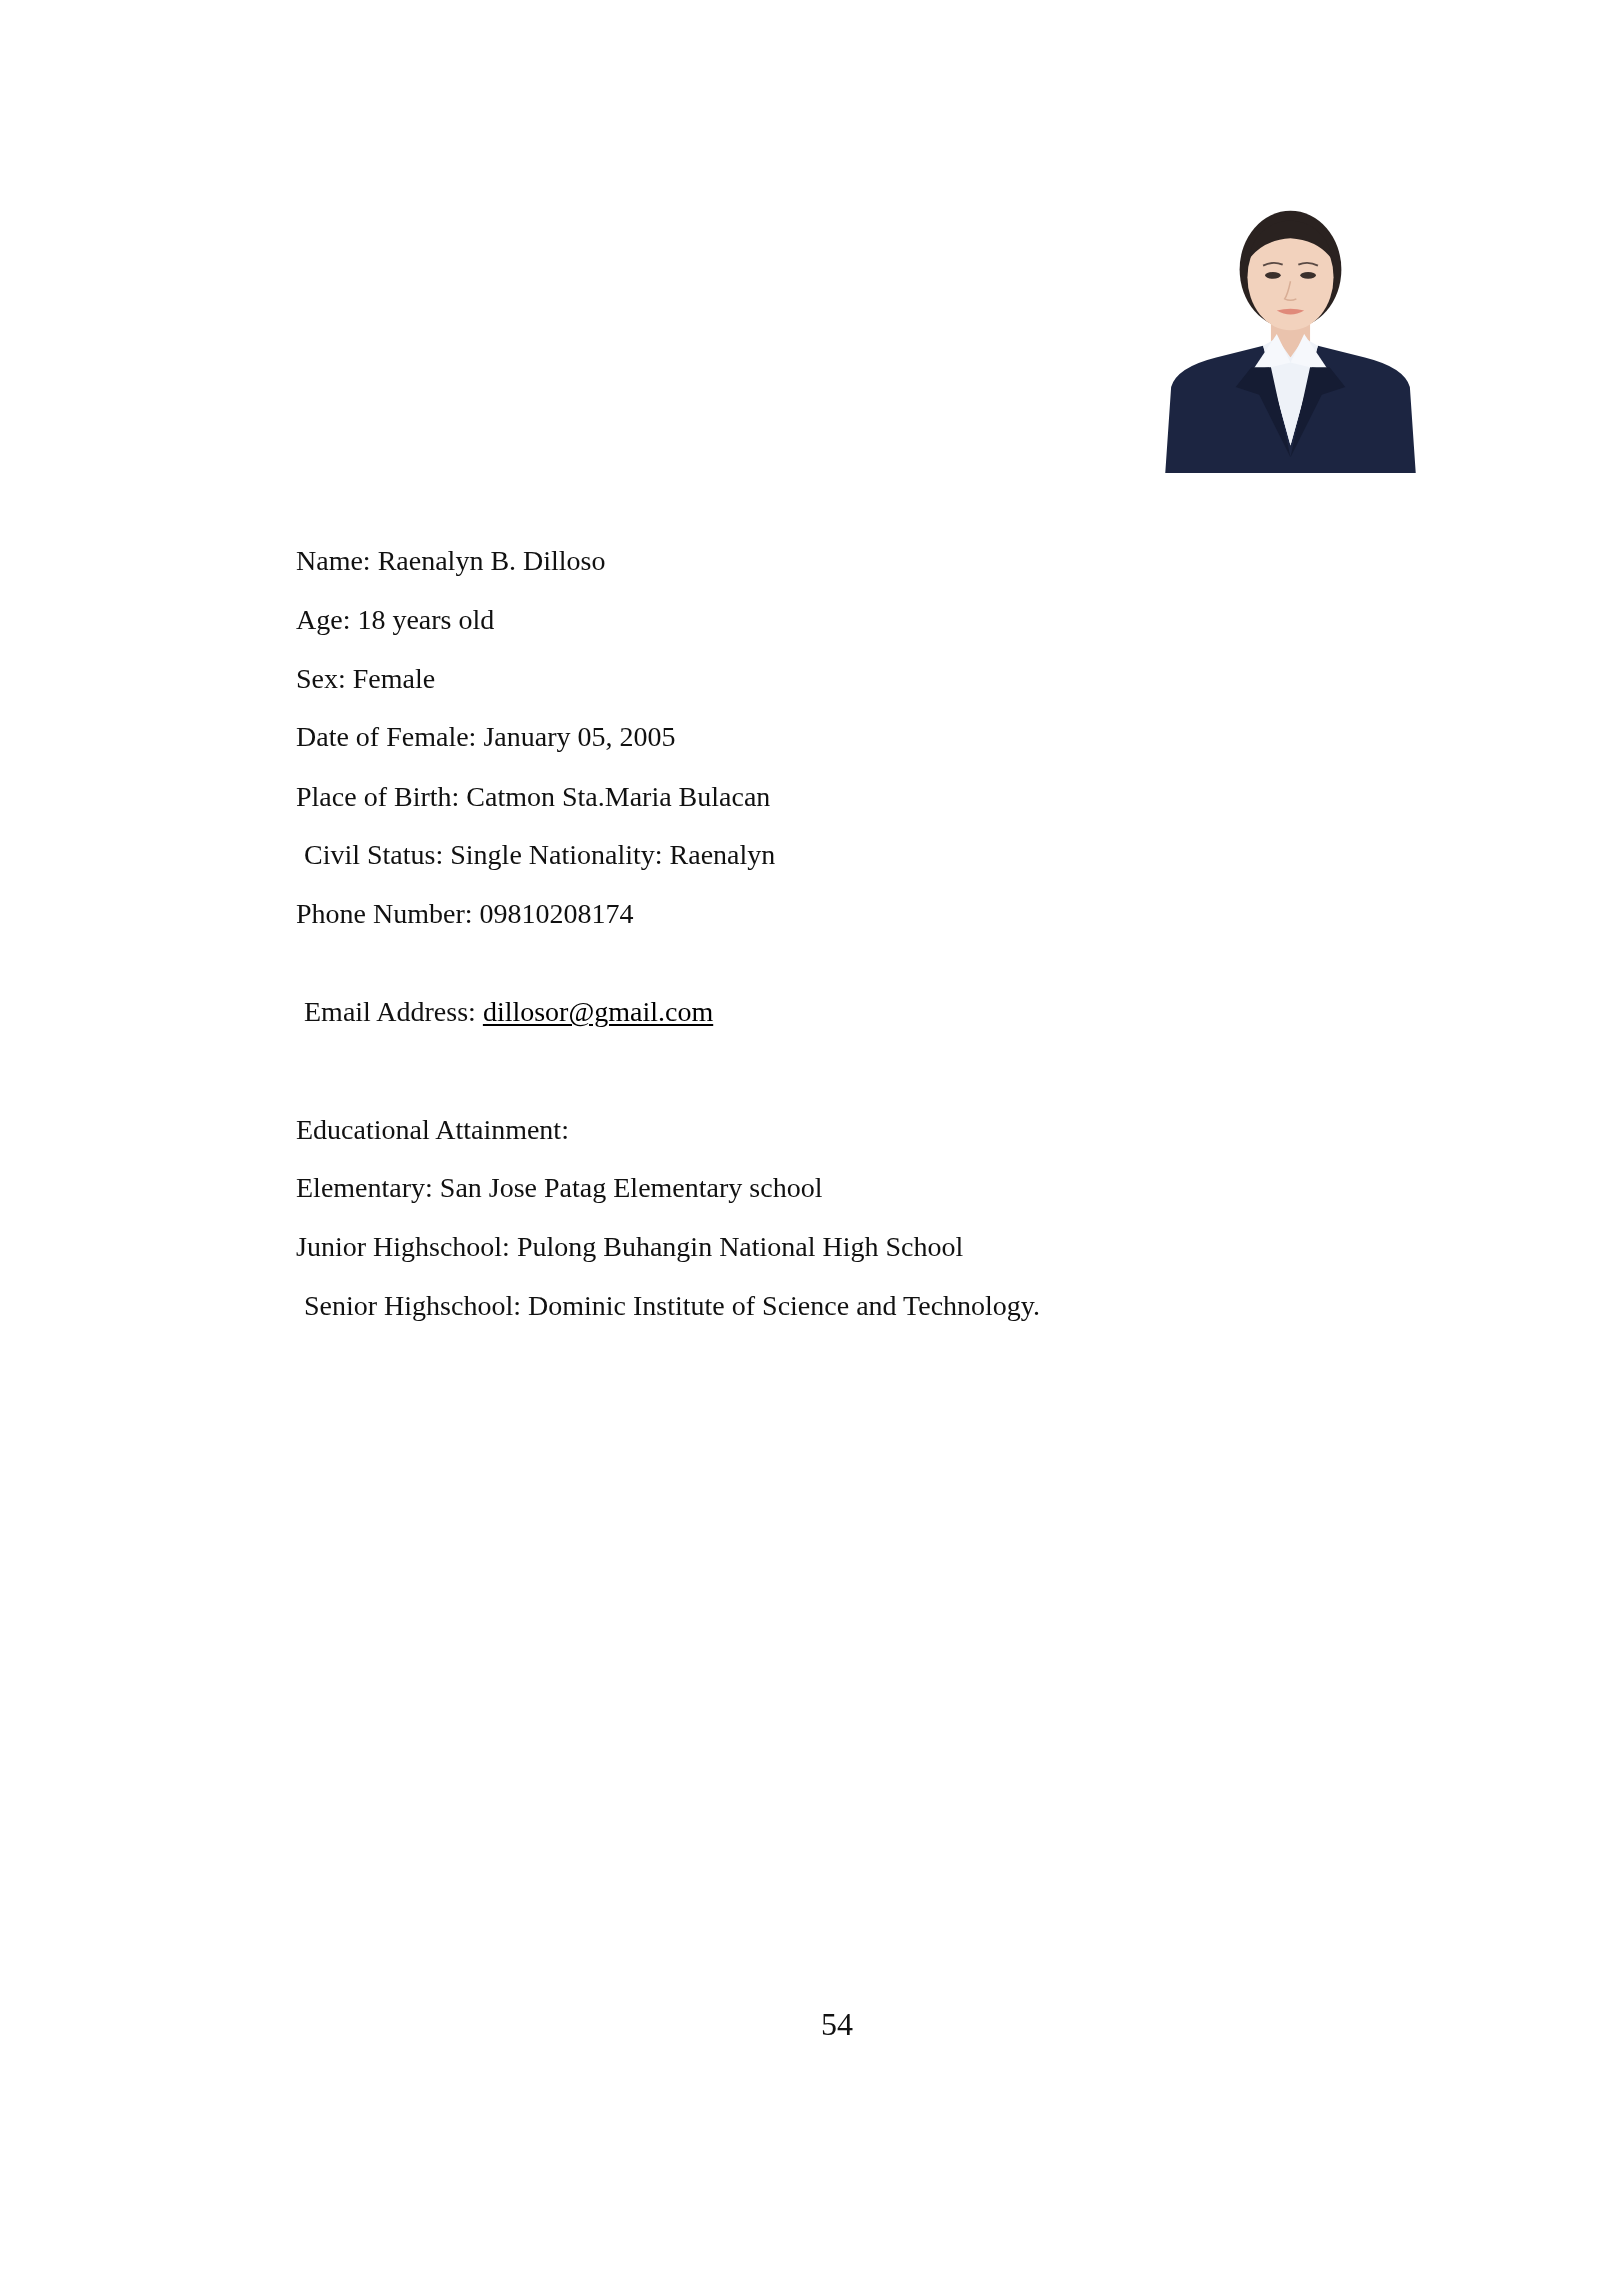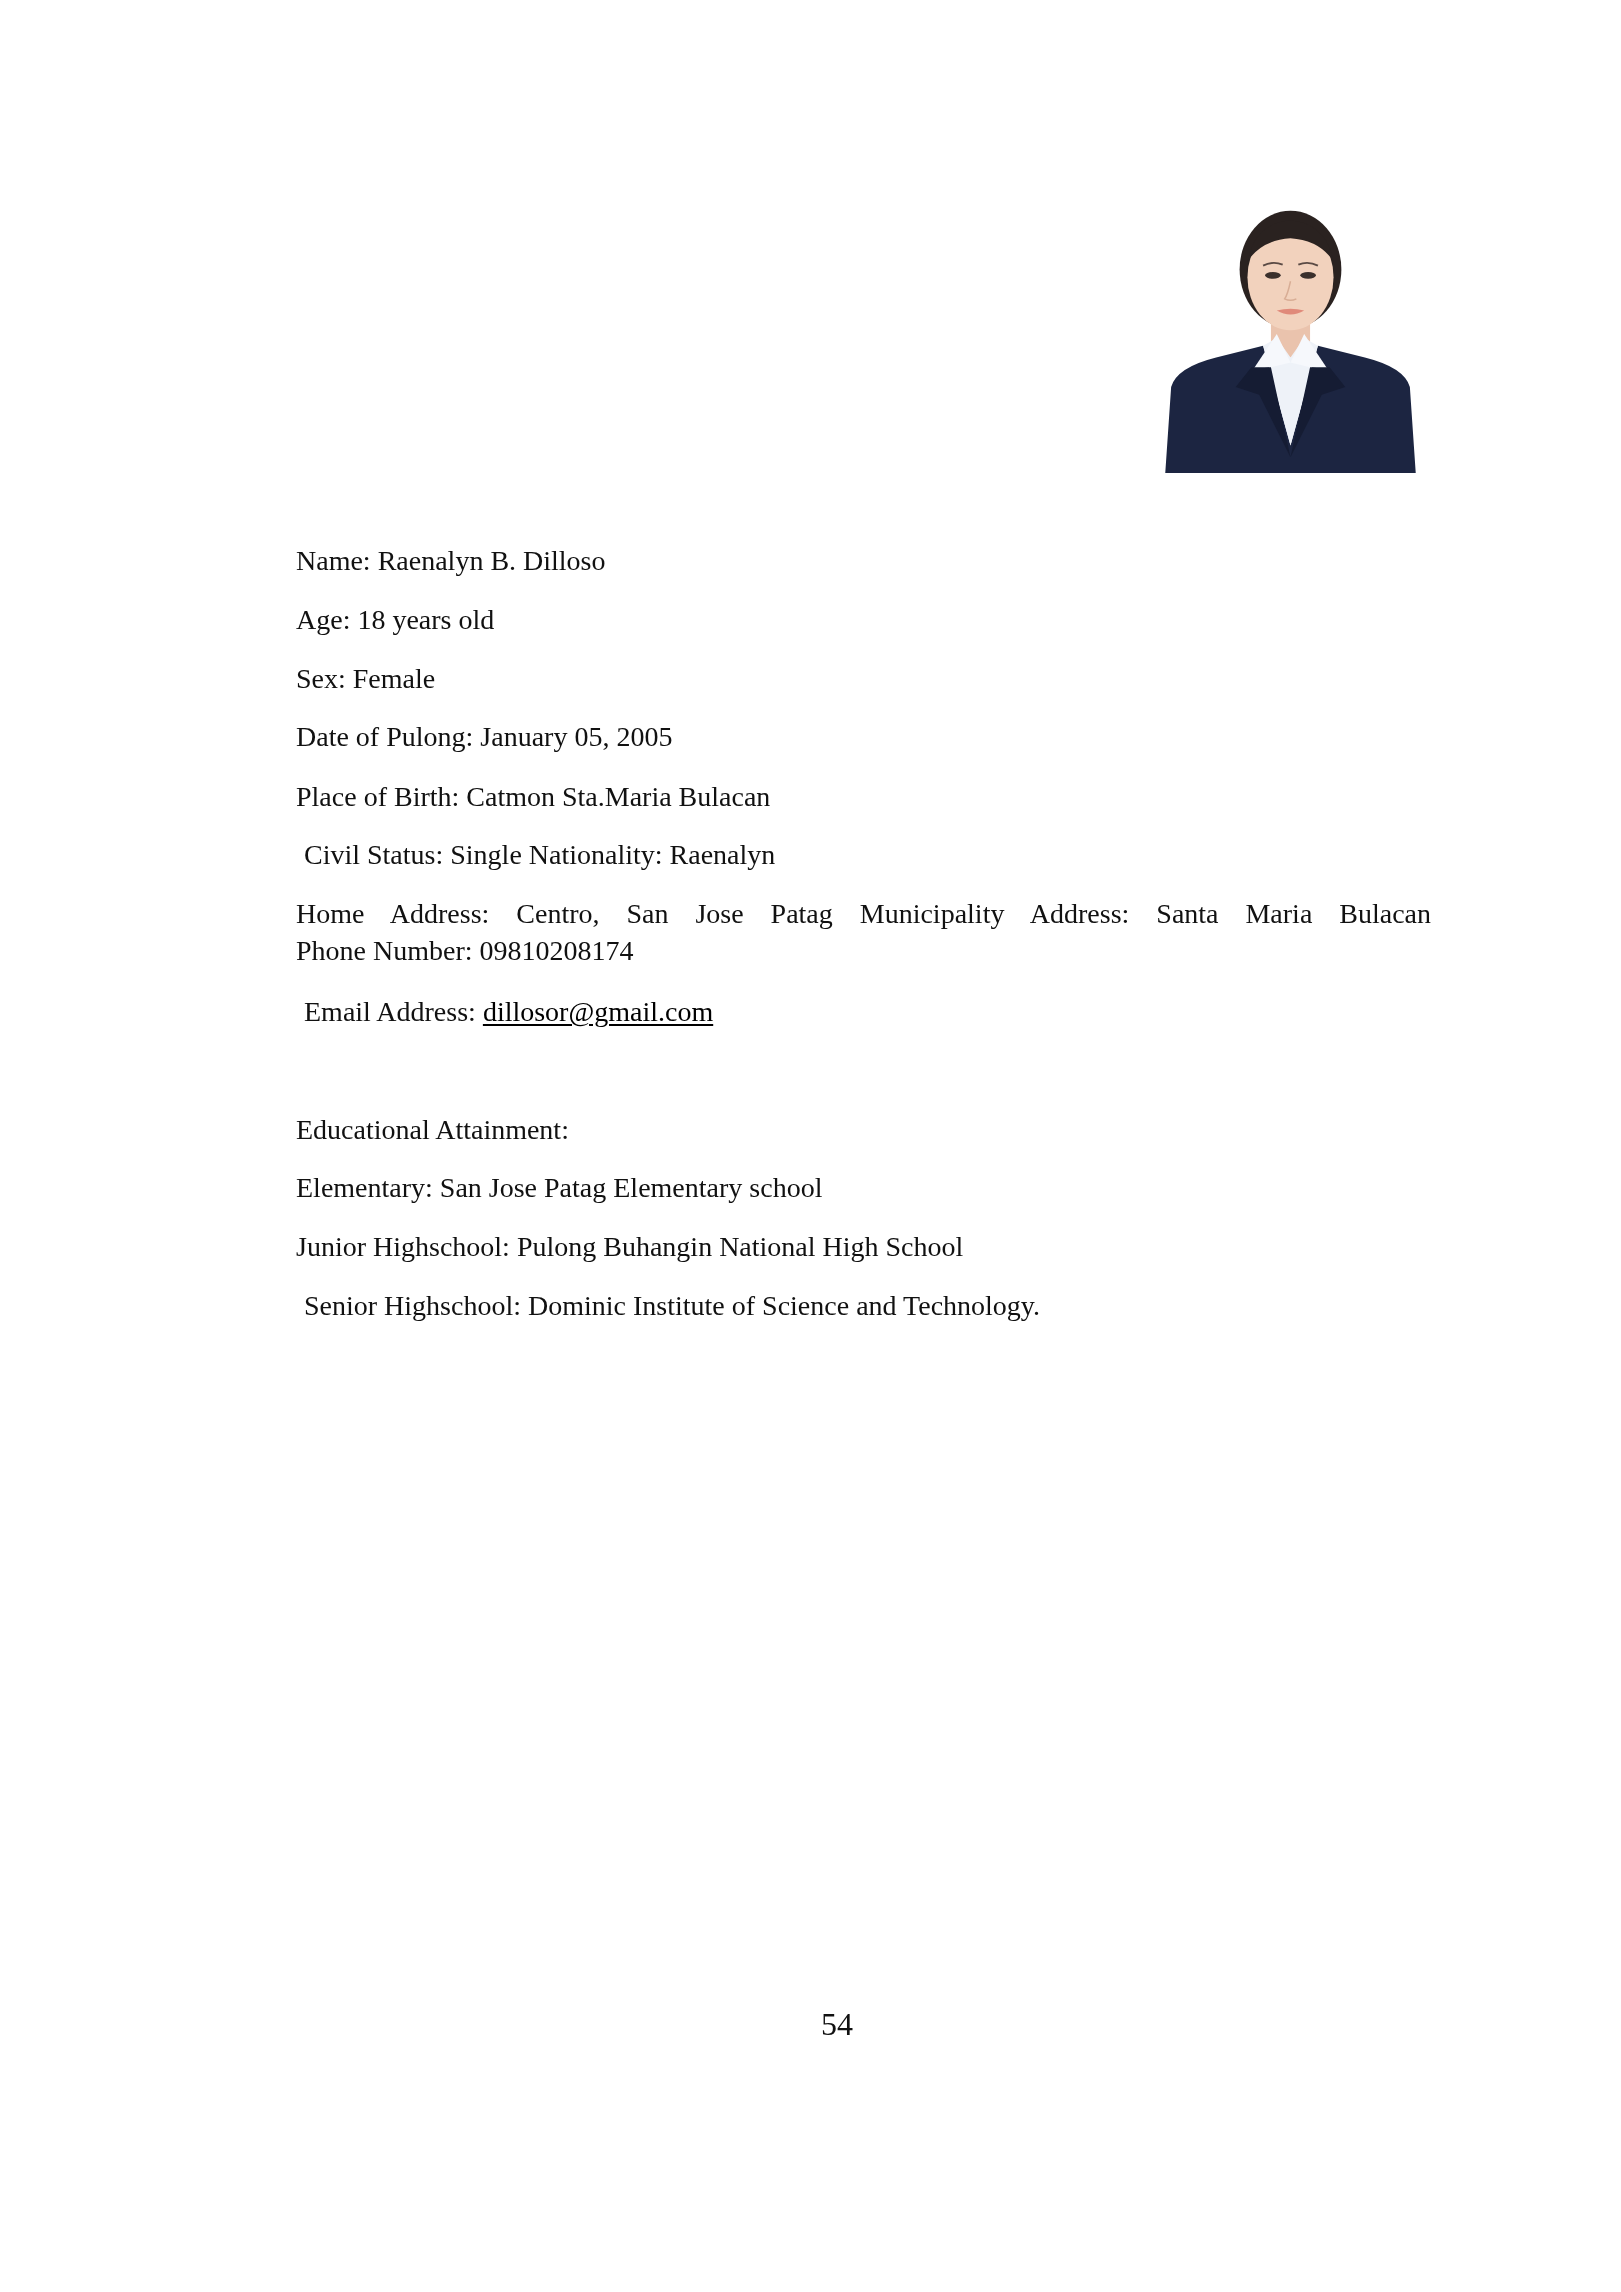--- a/index.html
+++ b/index.html
@@ -104,43 +104,37 @@
   <span>Age:</span>
   <span>18 years old</span>
 </div>
 
 <div class="line" style="top:660px;">
   <span>Sex:</span>
   <span>Female</span>
 </div>
 
 <div class="line" style="top:718px;">
-  <span>Date of Pulong:</span>
+  <span>Date of Female:</span>
   <span>January 05, 2005</span>
 </div>
 
 <div class="line" style="top:778px;">
   <span>Place of Birth:</span>
   <span>Catmon Sta.Maria Bulacan</span>
 </div>
 
 <div class="line indent" style="top:836px;">
   <span>Civil Status:</span>
   <span>Single</span>
   <span>Nationality:</span>
   <span>Raenalyn</span>
 </div>
 
 <div class="line justified" style="top:895px;">
-  <span class="first">
-    <span>Home Address:</span>
-    <span>Centro, San Jose Patag</span>
-    <span>Municipality Address:</span>
-    <span>Santa Maria Bulacan</span>
-  </span>
   <span>
     <span>Phone Number:</span>
     <span>09810208174</span>
   </span>
 </div>
 
 <div class="line indent" style="top:993px;">
   <span>Email Address:</span>
   <a class="email-link" href="mailto:dillosor@gmail.com">dillosor@gmail.com</a>
 </div>

